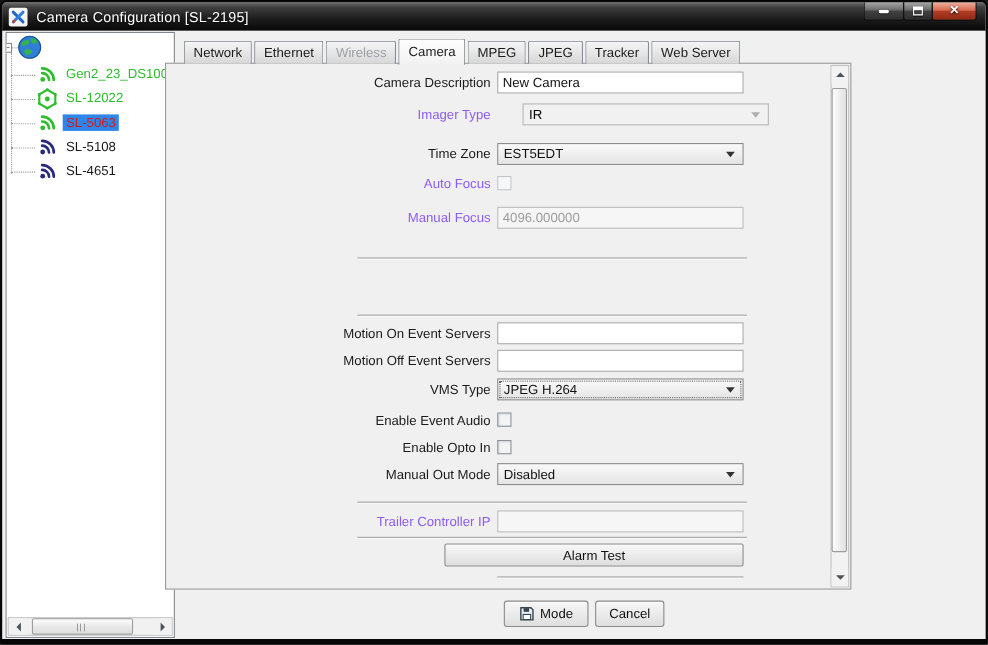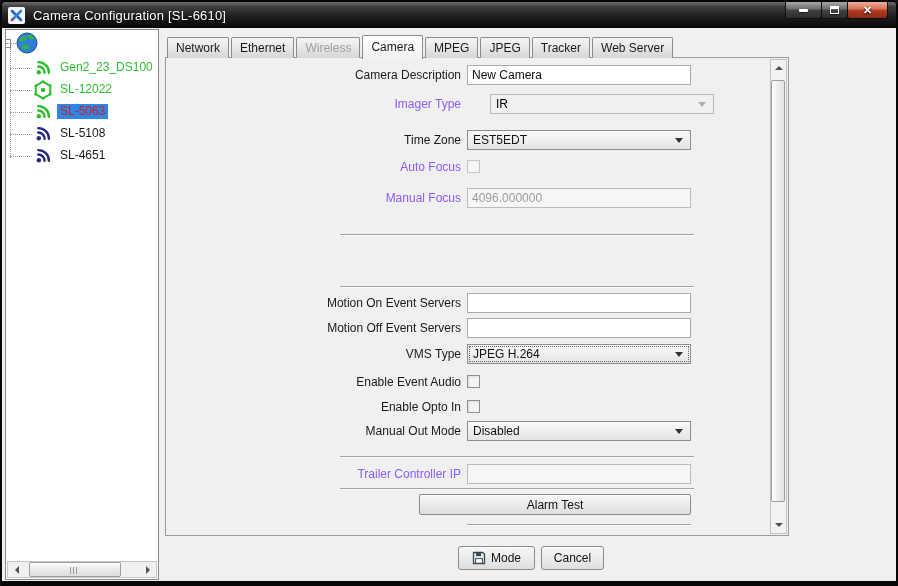--- a/index.html
+++ b/index.html
@@ -51,21 +51,21 @@
   .tri-up{border-left:4px solid transparent;border-right:4px solid transparent;border-bottom:4px solid #4d5257;}
   .tri-down{border-left:4px solid transparent;border-right:4px solid transparent;border-top:4px solid #4d5257;}
   
   .tabbar{position:absolute;left:165px;top:7px;height:23px;display:flex;align-items:flex-end;z-index:3;}
   .tab{height:21px;padding:3px 8px 2px 8px;font-size:12px;color:#1a1a1a;margin-right:2px;
     border:1px solid #898c95;border-bottom:none;border-radius:2px 2px 0 0;
     background:linear-gradient(#f5f5f5,#e3e3e3 60%,#d6d6d6);white-space:nowrap;}
   .tab.active{height:24px;margin-bottom:-1px;padding-top:4px;background:linear-gradient(#fefefe,#f1f1f1);
     position:relative;z-index:4;}
   .tab.disabled{color:#9aa0a6;}
-  .tabpanel{position:absolute;left:163px;top:29px;width:624px;height:479px;background:#f0f0f0;
+  .tabpanel{position:absolute;left:148px;top:29px;width:624px;height:479px;background:#f0f0f0;
     border:1px solid #9b9b9b;z-index:2;padding-left:37px;}
   
   .frow{position:absolute;left:0;width:100%;height:20px;}
   .flabel{position:absolute;left:0;width:295px;text-align:right;font-size:12px;line-height:20px;color:#1a1a1a;}
   .flabel.dis{color:#8b5cf6;}
   .ctrl{position:absolute;left:301px;width:224px;height:20px;font-size:12px;}
   input.tbox{position:absolute;left:301px;width:224px;height:20px;border:1px solid #a9a9a9;background:#fff;
     font-family:"Liberation Sans",sans-serif;font-size:12px;color:#111;padding:1px 4px;}
   input.tbox:disabled{background:#f6f6f6;color:#9c9c9c;border-color:#bcbcbc;}
   .combo{border:1px solid #8d8d8d;background:linear-gradient(#f9f9f9,#ededed 60%,#e4e4e4);
@@ -97,21 +97,21 @@
 <div class="window">
 
   <div class="titlebar">
     <div class="app-icon">
       <svg width="13" height="13" viewBox="0 0 16 16">
         <path d="M2.5 2.5 L13.5 13.5" stroke="#1e63c8" stroke-width="3.2" stroke-linecap="round"></path>
         <path d="M13.5 2.5 L2.5 13.5" stroke="#2f7fe0" stroke-width="3.2" stroke-linecap="round"></path>
         <circle cx="3" cy="13" r="1.6" fill="#d23b2a"></circle>
       </svg>
     </div>
-    <span class="title-text">Camera Configuration [SL-6610]</span>
+    <span class="title-text">Camera Configuration [SL-2195]</span>
     <div class="winbtns">
       <div class="winbtn min">
           <div class="glyph-min"></div>
         </div>
       <div class="winbtn res">
           <div class="glyph-res"></div>
         </div>
       <div class="winbtn cls">
           <div class="glyph-cls">✕</div>
         </div>

